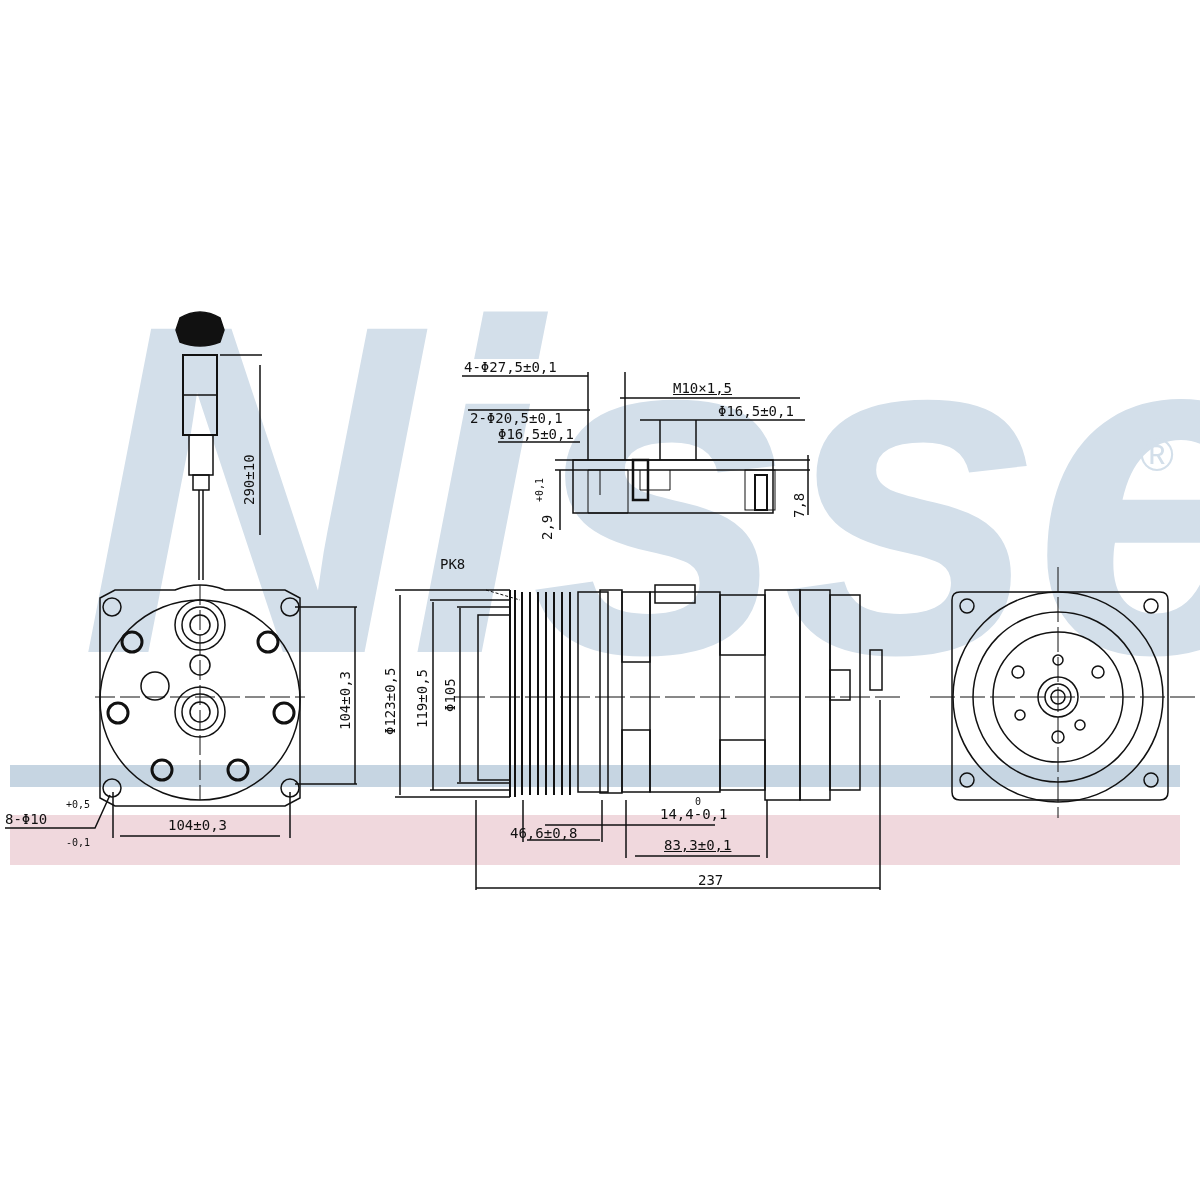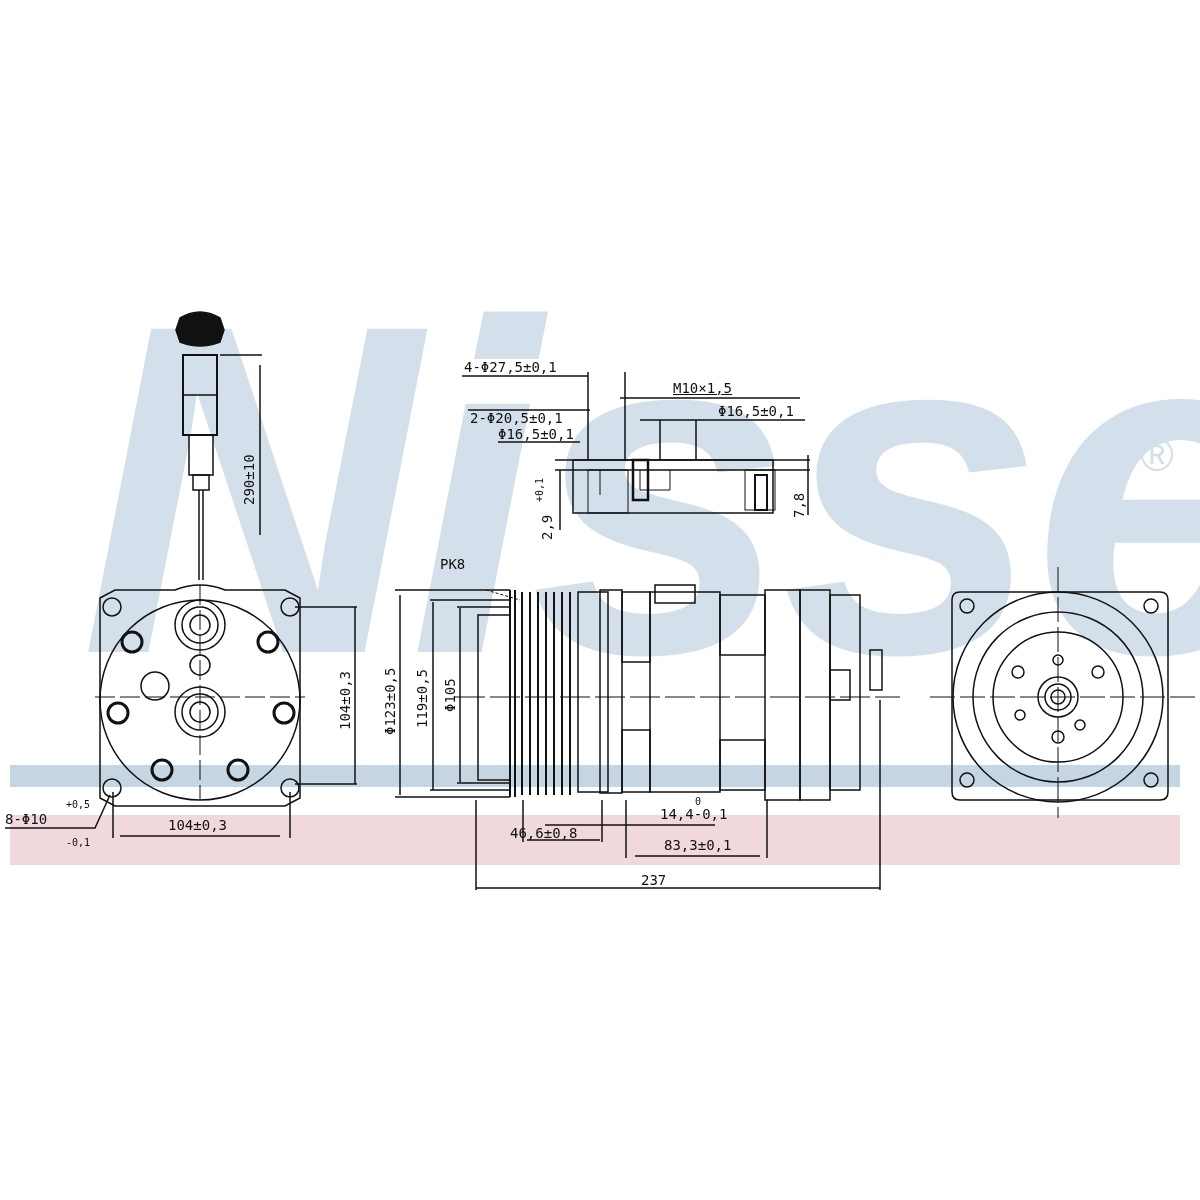--- a/index.html
+++ b/index.html
@@ -185,14 +185,14 @@
 <div class="lbl vert" style="left:535px; top:502px; font-size:10px;">+0,1</div>
 <div class="lbl vert" style="left:792px; top:518px;">7,8</div>
 
 <div class="lbl" style="left:440px; top:557px;">PK8</div>
 <div class="lbl vert" style="left:383px; top:735px;">Φ123±0,5</div>
 <div class="lbl vert" style="left:415px; top:728px;">119±0,5</div>
 <div class="lbl vert" style="left:443px; top:712px;">Φ105</div>
 <div class="lbl" style="left:510px; top:826px;">46,6±0,8</div>
 <div class="lbl" style="left:648px; top:807px;margin-left:12px;">14,4-0,1</div>
 <div class="lbl" style="left:695px; top:797px; font-size:10px;">0</div>
-<div class="lbl" style="left:664px; top:838px;">83,3±0,1</div>
-<div class="lbl" style="left:641px; top:873px;">237</div>
+<div class="lbl" style="left:664px; top:838px;text-decoration:underline;">83,3±0,1</div>
+<div class="lbl" style="left:698px; top:873px;">237</div>
 
 </body></html>

